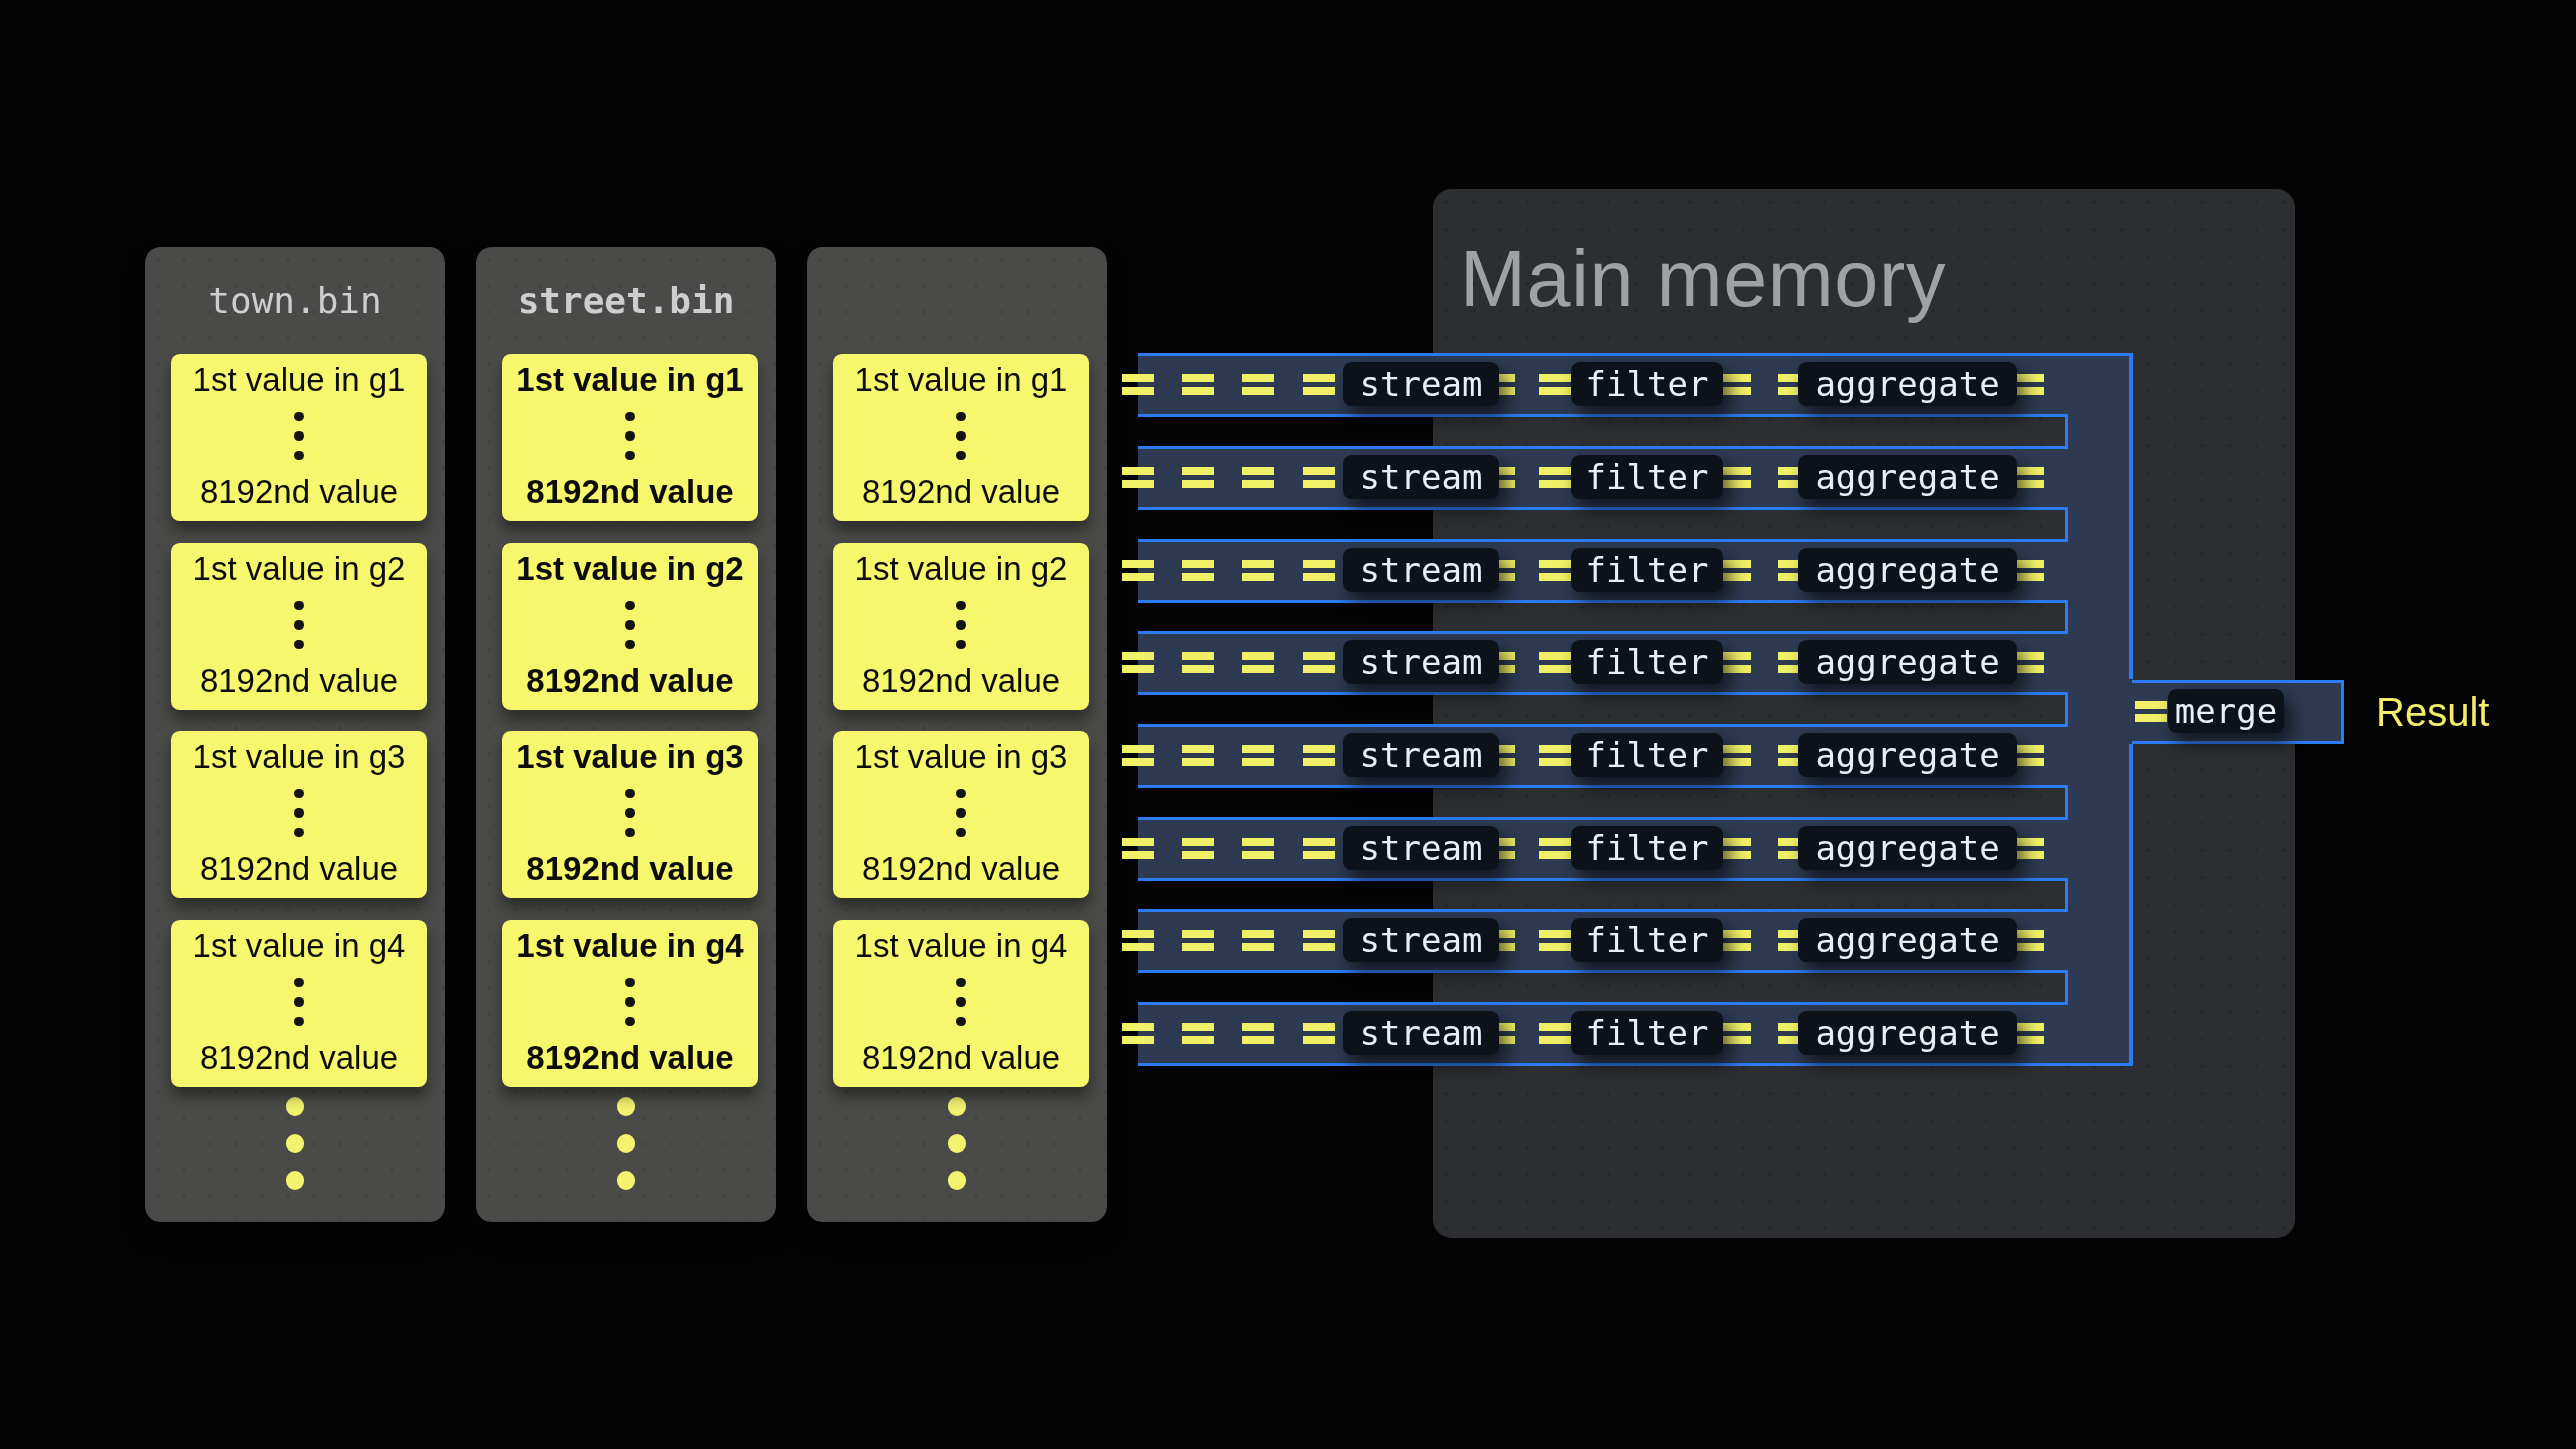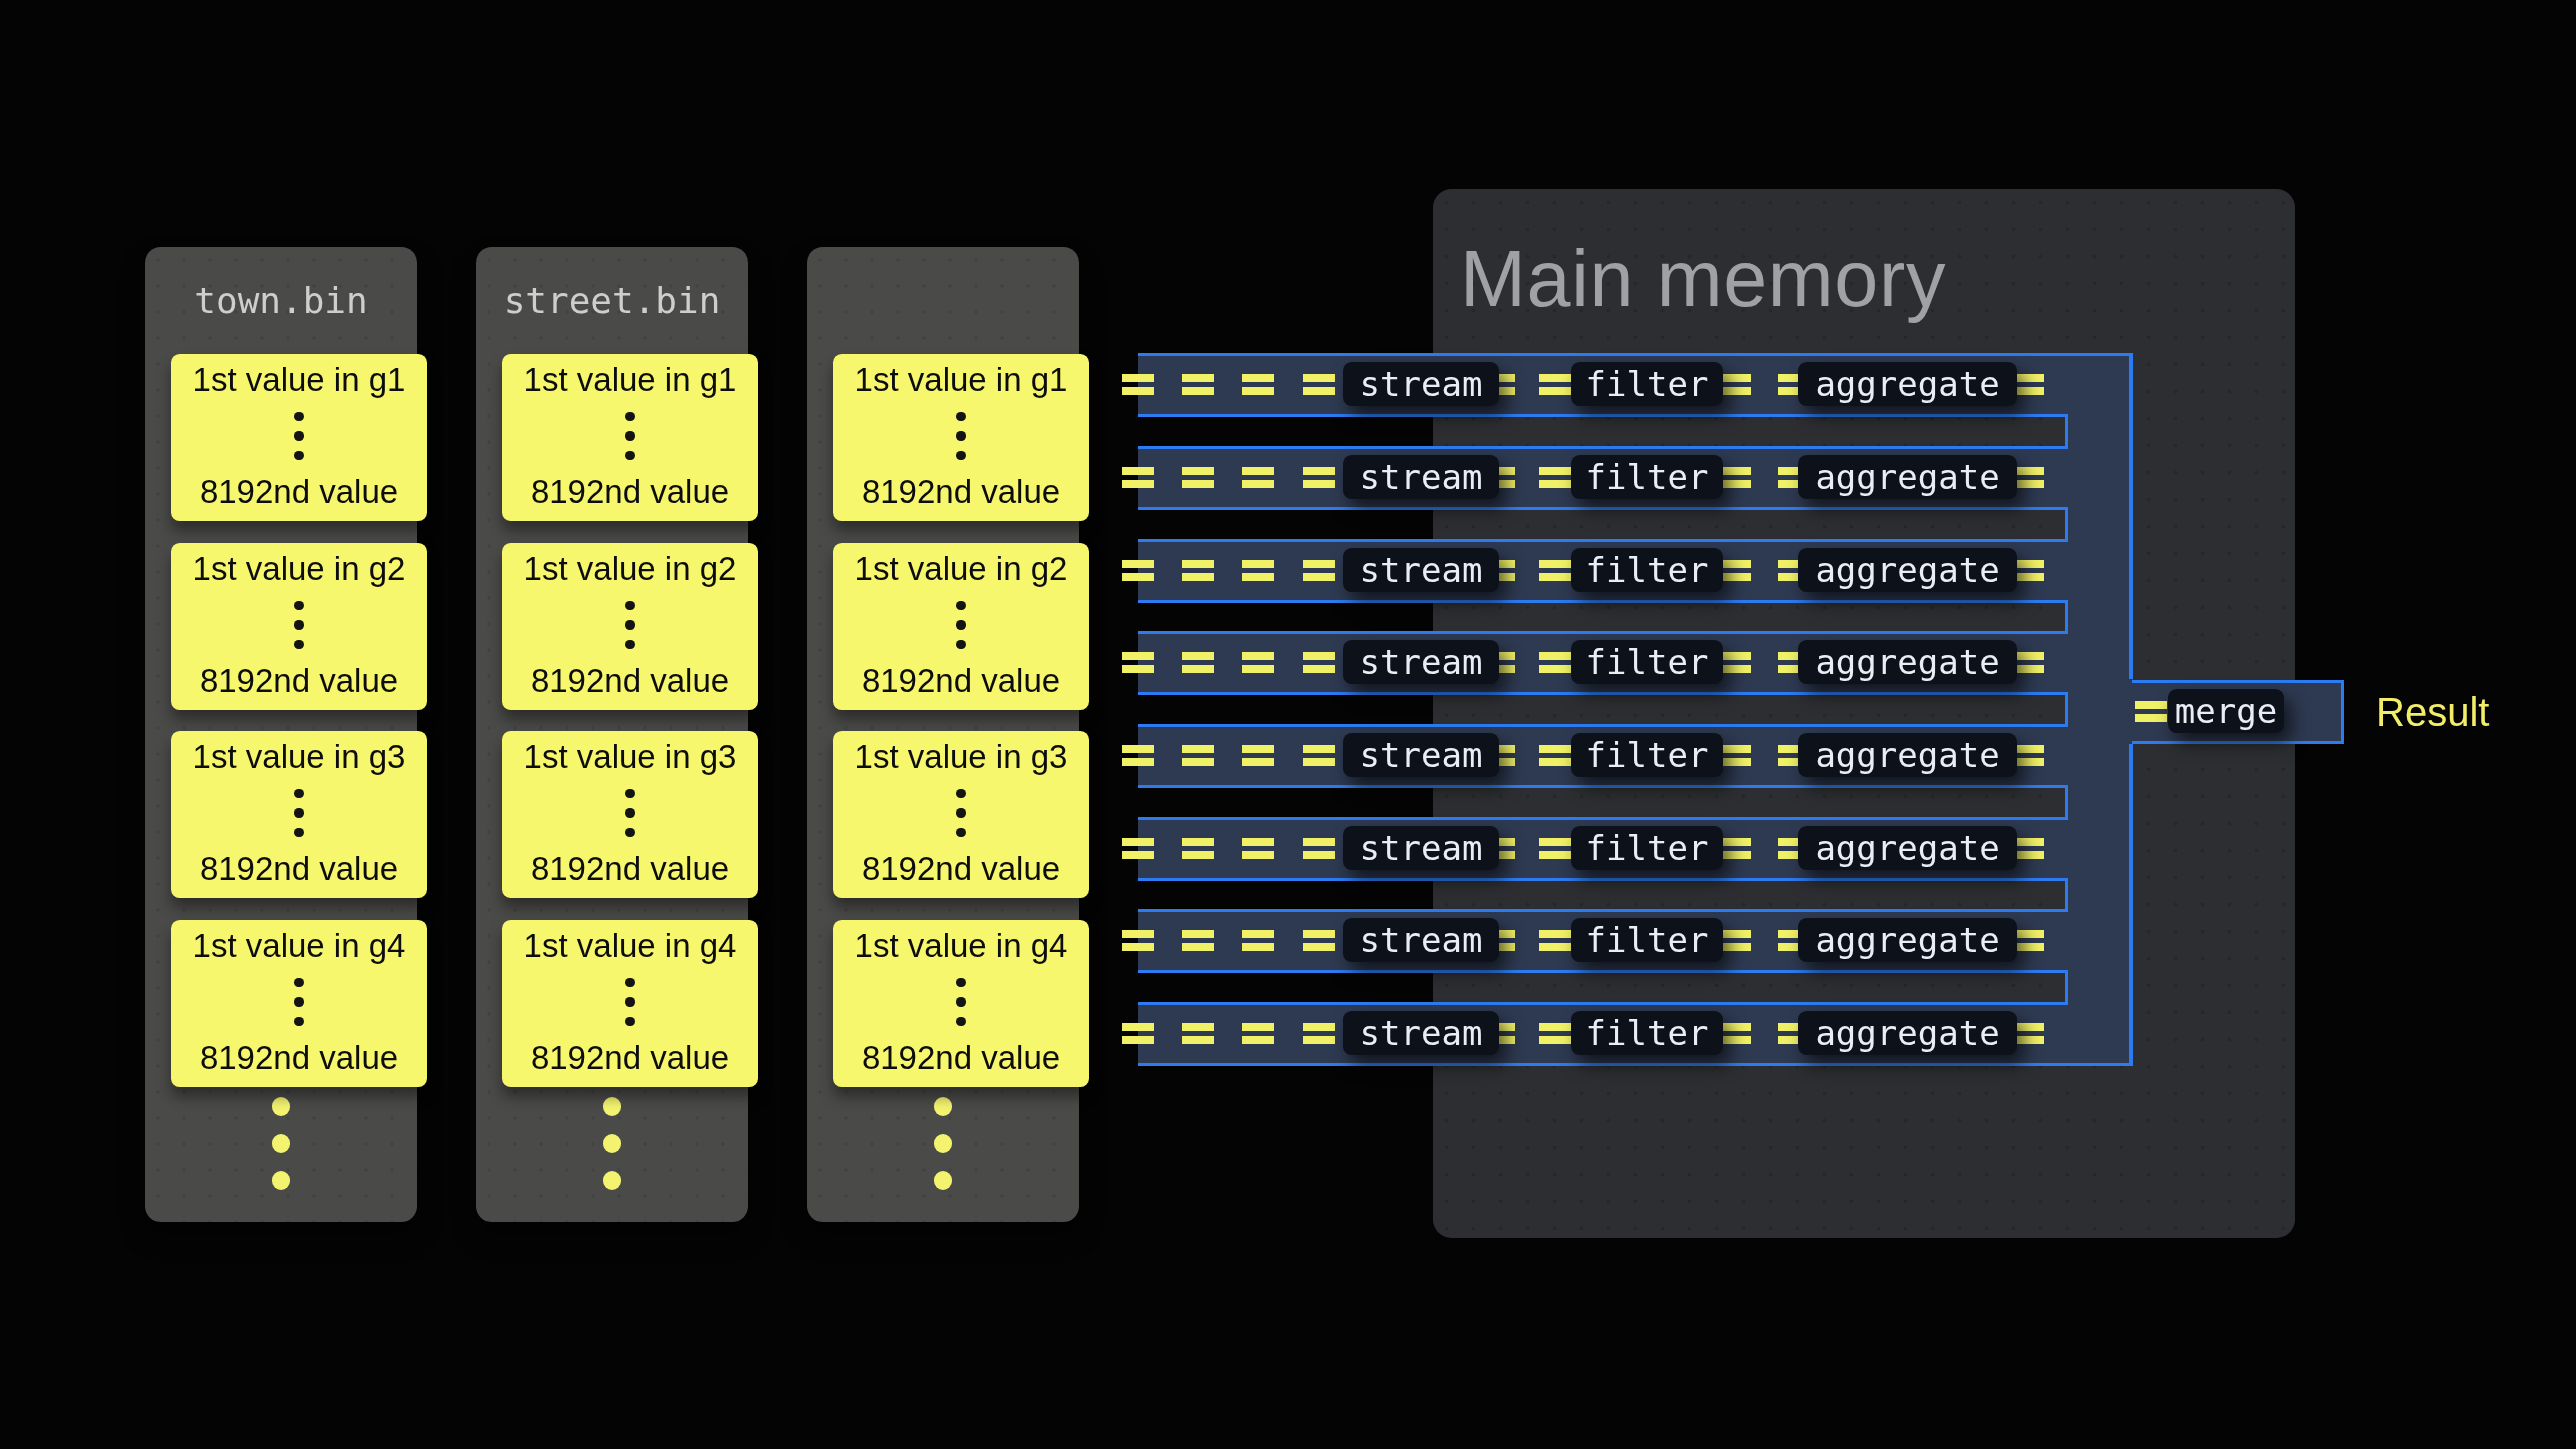--- a/index.html
+++ b/index.html
@@ -11,21 +11,21 @@
          background:#2c2e31;border-radius:18.6px;z-index:0;
          background-image:radial-gradient(circle,rgba(0,0,0,.16) 1.8px,transparent 2.1px);
          background-size:27px 27px;}
   .panel-title{position:absolute;left:27px;top:47px;font-size:79px;line-height:86px;
          color:#9fa1a4;letter-spacing:0.7px;}
 
   
   .fcol{position:absolute;top:247px;width:272px;height:975px;background:#4a4a48;
         border-radius:15.7px;z-index:1;box-shadow:0 14.3px 24px rgba(0,0,0,.45);
         background-image:radial-gradient(circle,rgba(0,0,0,.10) 1.4px,transparent 1.9px);
-        background-size:26px 26px;}
+        background-size:26px 26px;padding-left:28px;}
   .fcol-header{position:absolute;left:0;top:0;width:100%;height:107px;display:flex;
         align-items:center;justify-content:center;
         font-family:"DejaVu Sans Mono",monospace;font-size:36px;color:#cccfce;}
   .vblock{position:absolute;left:26px;width:256px;height:167px;background:#f7f76e;
         border-radius:8.6px;box-shadow:0 10px 14.3px rgba(0,0,0,.40);
         display:flex;flex-direction:column;align-items:center;justify-content:space-between;
         padding:7.2px 0 10px 0;box-sizing:border-box;z-index:2;}
   .vblock-label{font-size:33px;color:#0d0d0d;white-space:nowrap;}
   .vdots{display:flex;flex-direction:column;align-items:center;gap:10px;}
   .vdot{width:9.3px;height:9.3px;border-radius:50%;background:#141414;}
@@ -107,21 +107,21 @@
             <span class="vdot"></span>
           </div>
           <div class="vblock-label">8192nd value</div>
         </div>
         <div class="cdots">
           <span class="cdot"></span>
           <span class="cdot"></span>
           <span class="cdot"></span>
         </div>
       </div>
-      <div class="fcol" style="left: 476px;">
+      <div class="fcol" style="left: 476px; font-weight: bold;">
         <div class="fcol-header">street.bin</div>
         <div class="vblock" style="top: 107px;">
           <div class="vblock-label">1st value in g1</div>
           <div class="vdots">
             <span class="vdot"></span>
             <span class="vdot"></span>
             <span class="vdot"></span>
           </div>
           <div class="vblock-label">8192nd value</div>
         </div>

